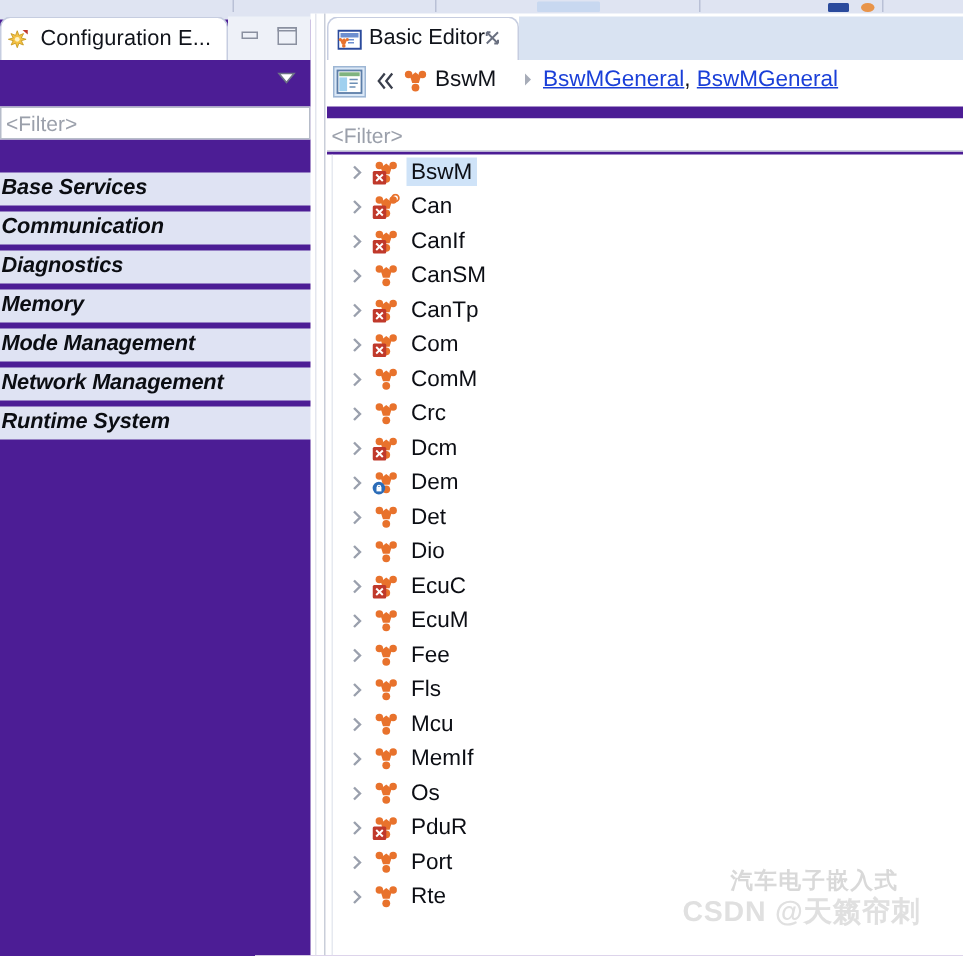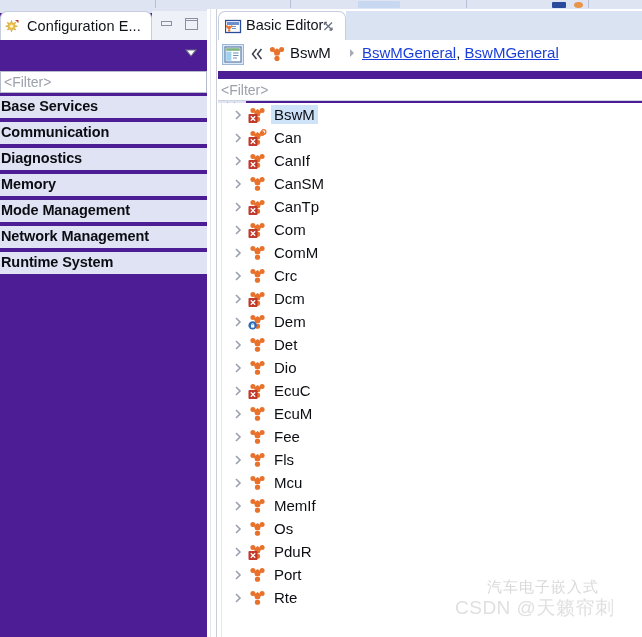--- a/index.html
+++ b/index.html
@@ -47,21 +47,21 @@
   .winbtn .max:after { content:""; position:absolute; left:-1.4px; top:-1.4px; width:13px; height:3px; border:1.4px solid #8a90a0; box-sizing:border-box;}
 
   .lview-menu { position:absolute; right:8px; top:36px; width:16px; height:12px; }
 
   .lfilter {
     position:absolute; left:0; top:62px; width:207px; height:22px;
     border:1px solid #b6bcc9; box-sizing:border-box; background:#ffffff;
     font-size:14px; color:#9ba0ab; line-height:20px; padding-left:3px;
     white-space:nowrap; overflow:hidden;
   }
-  .lsections { position:absolute; left:0; top:87px; width:246px; }
+  .lsections { position:absolute; left:0; top:106px; width:246px;font-style:italic; }
   .lsection {
     position:relative; height:22px; background:#dfe3f3;
     margin-bottom:4px; box-sizing:border-box;
   }
   .lsection-label {
     position:absolute; left:1px; top:2px;
     font-size:14.5px; font-weight:bold; color:#0b0d12; white-space:nowrap; letter-spacing:-.1px;
   }
   .lsection-chev { position:absolute; right:9px; top:4px; width:12px; height:14px; }
 
@@ -108,21 +108,21 @@
   .twist { position:absolute; left:14px; top:5px; width:12px; height:14px; }
   .ticon { position:absolute; left:30px; top:3px; width:19px; height:18px; }
   .tlabel {
     position:absolute; left:53px; top:2px; height:19px; line-height:19px;
     font-size:15px; color:#0c0e14; white-space:nowrap; padding:0 3px;
   }
   .trow.selected .tlabel { background:#cfe3f8; }
   .tree-vline { position:absolute; left:3px; top:0; width:1px; height:534px; background:#e6e9f0; }
 
   
-  .watermark { position:absolute; left:455px; top:578px; width:185px; height:54px; pointer-events:none; }
+  .watermark { position:absolute; left:455px; top:578px; width:185px; height:54px; pointer-events:none;font-weight:bold; }
   .wm-line1 {
     position:absolute; left:32px; top:0px; font-size:15px; color:#d9d9d9;
     white-space:nowrap; letter-spacing:1px;
   }
   .wm-line2 {
     position:absolute; left:0px; top:17px; font-size:19px; color:#e0e0e0;
     white-space:nowrap; letter-spacing:.5px;
   }
 </style>
 </head>

